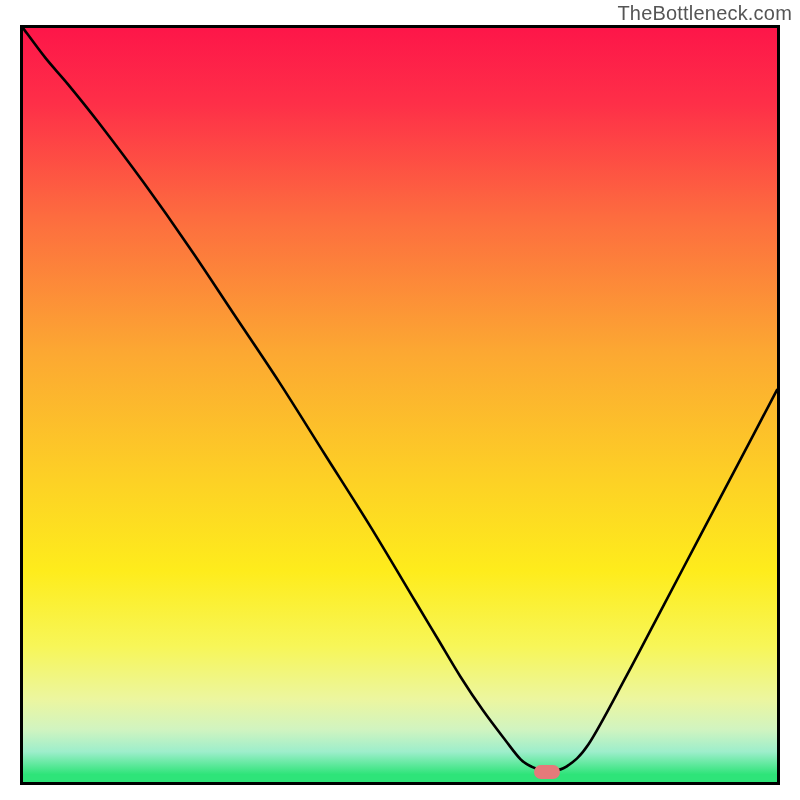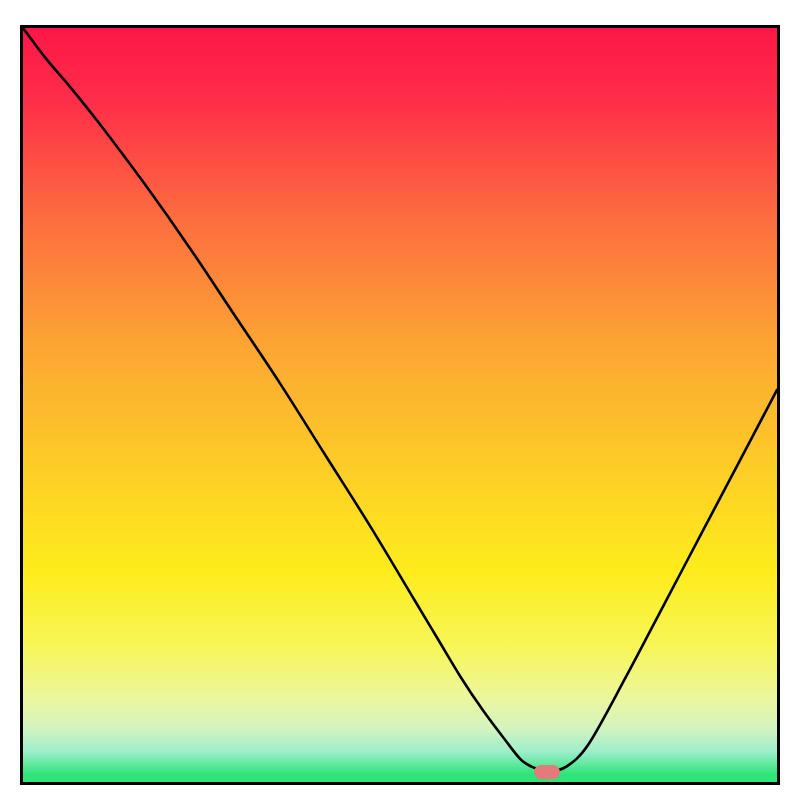--- a/index.html
+++ b/index.html
@@ -63,20 +63,21 @@
     height: 14px;
     border-radius: 7px;
     background: #e47a7a;
     transform: translate(-50%, -50%);
   }
 </style>
 </head>
 <body>
 
 <div class="container">
+  <div class="watermark">TheBottleneck.com</div>
 
   <div class="plot-frame">
     <div class="gradient-bg"></div>
     <svg class="curve" viewBox="0 0 754 754" preserveAspectRatio="none">
       <path d="M 0.00 0.00 C 3.77 5.03 15.08 20.74 22.62 30.16 C 30.16 39.59 36.44 45.87 45.24 56.55 C 54.04 67.23 62.83 77.91 75.40 94.25 C 87.97 110.59 105.56 133.84 120.64 154.57 C 135.72 175.31 150.80 196.67 165.88 218.66 C 180.96 240.65 196.04 263.90 211.12 286.52 C 226.20 309.14 241.28 331.13 256.36 354.38 C 271.44 377.63 286.52 402.13 301.60 426.01 C 316.68 449.89 331.76 473.13 346.84 497.64 C 361.92 522.14 380.77 554.19 392.08 573.04 C 403.39 591.89 407.16 598.17 414.70 610.74 C 422.24 623.31 429.78 636.50 437.32 648.44 C 444.86 660.38 452.40 671.69 459.94 682.37 C 467.48 693.05 476.28 704.36 482.56 712.53 C 488.84 720.70 493.24 726.98 497.64 731.38 C 502.04 735.78 505.18 737.03 508.95 738.92 C 512.72 740.80 517.12 742.06 520.26 742.69 C 523.40 743.32 524.03 743.32 527.80 742.69 C 531.57 742.06 536.60 743.32 542.88 738.92 C 549.16 734.52 555.45 731.38 565.50 716.30 C 575.55 701.22 590.63 671.69 603.20 648.44 C 615.77 625.19 628.33 600.69 640.90 576.81 C 653.47 552.93 666.03 529.06 678.60 505.18 C 691.17 481.30 703.73 457.43 716.30 433.55 C 728.87 409.67 747.72 373.86 754.00 361.92" fill="none" stroke="#000000" stroke-width="2.6" stroke-linejoin="round" stroke-linecap="round"></path>
     </svg>
     <div class="marker" style="left: 524.03px; top: 744.198px; background: rgb(228, 122, 122);"></div>
   </div>
 </div>
 

